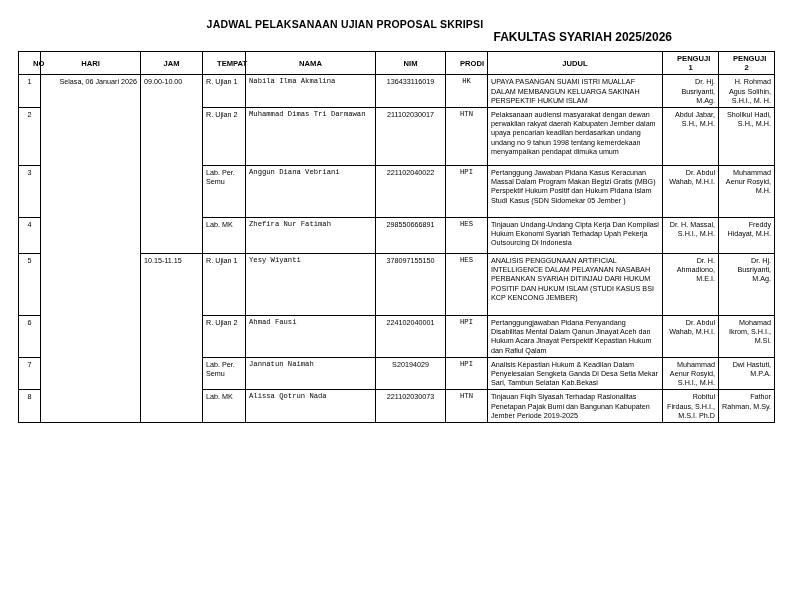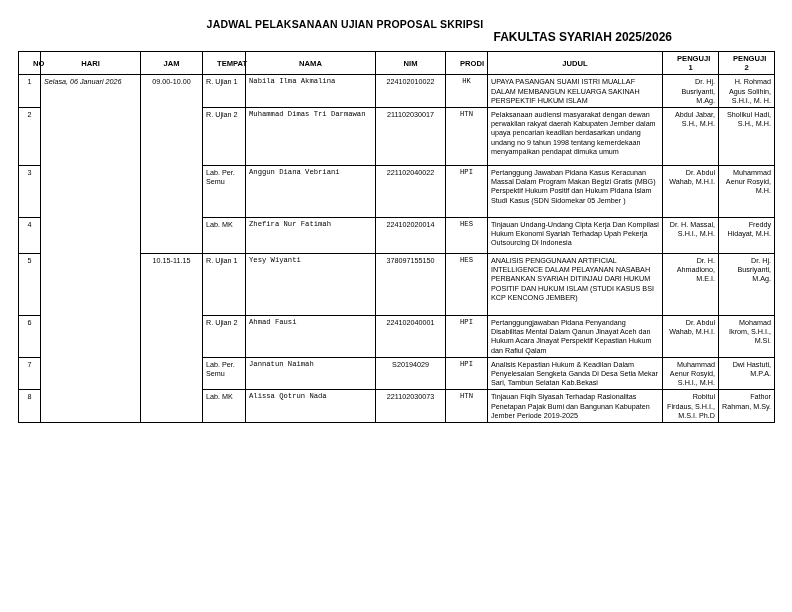--- a/index.html
+++ b/index.html
@@ -55,26 +55,24 @@
     font-weight: bold;
     font-size: 7.6px;
     height: 16px;
     padding: 2px 14px;
   }
   td.c-no {
     text-align: center;
     vertical-align: middle;
   }
   td.c-hari {
-    text-align: left;
-    vertical-align: middle;
-    font-style: italic;
+    text-align: right;
+    vertical-align: middle;
   }
   td.c-jam {
-    text-align: center;
     vertical-align: middle;
   }
   td.c-tempat {
     vertical-align: middle;
   }
   td.c-nama {
     vertical-align: middle;
     font-family: Liberation Mono, monospace;
   }
   td.c-nim {
@@ -140,21 +138,21 @@
         <th>PENGUJI 2</th>
       </tr>
     </thead>
     <tbody>
       <tr style="height:24px;">
         <td class="c-no">1</td>
         <td class="c-hari" rowspan="8">Selasa, 06 Januari 2026</td>
         <td class="c-jam" rowspan="4">09.00-10.00</td>
         <td class="c-tempat">R. Ujian 1</td>
         <td class="c-nama">Nabila Ilma Akmalina</td>
-        <td class="c-nim">224102010022</td>
+        <td class="c-nim">136433116019</td>
         <td class="c-prodi">HK</td>
         <td class="c-judul">UPAYA PASANGAN SUAMI ISTRI MUALLAF DALAM MEMBANGUN KELUARGA SAKINAH PERSPEKTIF HUKUM ISLAM</td>
         <td class="c-p1">Dr. Hj. Busriyanti, M.Ag.</td>
         <td class="c-p2">H. Rohmad Agus Solihin, S.H.I., M. H.</td>
       </tr>
       <tr style="height:58px;">
         <td class="c-no">2</td>
         <td class="c-tempat">R. Ujian 2</td>
         <td class="c-nama">Muhammad Dimas Tri Darmawan</td>
         <td class="c-nim">211102030017</td>
@@ -170,21 +168,21 @@
         <td class="c-nim">221102040022</td>
         <td class="c-prodi">HPI</td>
         <td class="c-judul">Pertanggung Jawaban Pidana Kasus Keracunan Massal Dalam Program Makan Begizi Gratis (MBG) Perspektif Hukum Positif dan Hukum Pidana Islam Studi Kasus (SDN Sidomekar 05 Jember )</td>
         <td class="c-p1">Dr. Abdul Wahab, M.H.I.</td>
         <td class="c-p2">Muhammad Aenur Rosyid, M.H.</td>
       </tr>
       <tr style="height:36px;">
         <td class="c-no">4</td>
         <td class="c-tempat">Lab. MK</td>
         <td class="c-nama">Zhefira Nur Fatimah</td>
-        <td class="c-nim">224102020014</td>
+        <td class="c-nim">298550666891</td>
         <td class="c-prodi">HES</td>
         <td class="c-judul">Tinjauan Undang-Undang Cipta Kerja Dan Kompilasi Hukum Ekonomi Syariah Terhadap Upah Pekerja Outsourcing Di Indonesia</td>
         <td class="c-p1">Dr. H. Massal, S.H.I., M.H.</td>
         <td class="c-p2">Freddy Hidayat, M.H.</td>
       </tr>
       <tr style="height:62px;">
         <td class="c-no">5</td>
         <td class="c-jam" rowspan="4">10.15-11.15</td>
         <td class="c-tempat">R. Ujian 1</td>
         <td class="c-nama">Yesy Wiyanti</td>

